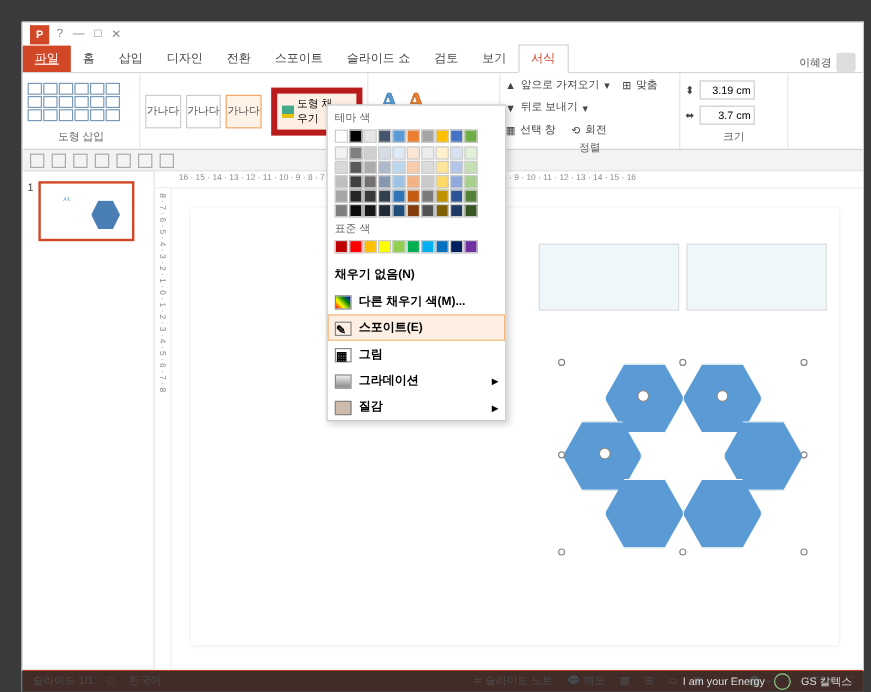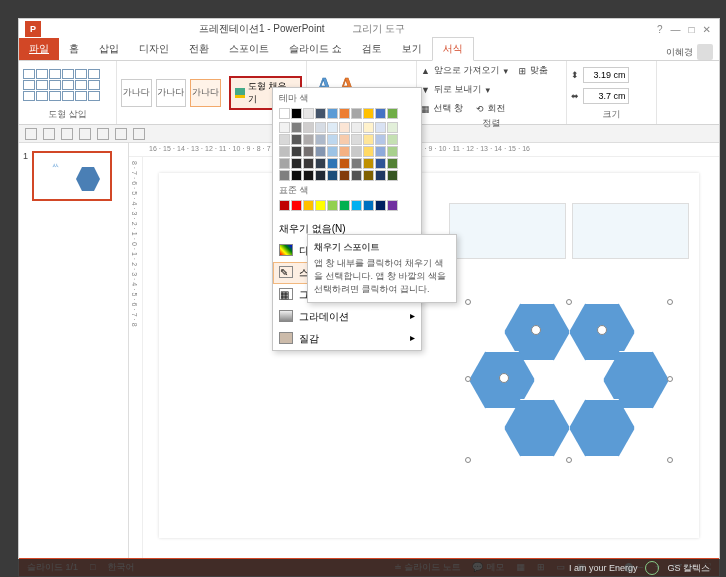--- a/index.html
+++ b/index.html
@@ -19,21 +19,21 @@
 .user { margin-left: auto; margin-right: 6px; font-size: 9px; color: #555; display: flex; align-items: center; gap: 4px; }
 .avatar { width: 16px; height: 16px; background: #ddd; border-radius: 2px; }
 .ribbon { height: 64px; background: #fff; border-bottom: 1px solid #d4d4d4; display: flex; font-size: 9px; position: relative; }
 .rgroup { border-right: 1px solid #e5e5e5; display: flex; flex-direction: column; padding: 2px 4px; }
 .rgroup-body { flex: 1; display: flex; align-items: center; gap: 4px; }
 .rgroup-label { text-align: center; font-size: 9px; color: #666; padding: 1px 0; }
 .shape-gal { display: grid; grid-template-columns: repeat(6, 12px); grid-template-rows: repeat(3, 10px); gap: 1px; }
 .shape-gal span { border: 1px solid #7a9ab8; }
 .style-item { width: 34px; height: 28px; border: 1px solid #ccc; display: flex; align-items: center; justify-content: center; font-size: 9px; color: #555; }
 .style-item.sel { border: 1px solid #f2a96b; background: #fff3e8; }
-.fill-btn { background: #fdefe3; border: 2px solid #b91c1c; padding: 2px 4px; display: flex; align-items: center; gap: 3px; cursor: pointer; }
+.fill-btn { background: #fdefe3; border: 5px solid #b91c1c; padding: 2px 4px; display: flex; align-items: center; gap: 3px; cursor: pointer; }
 .bucket { width: 12px; height: 10px; background: #4a8; border-bottom: 3px solid #f0c000; }
 .wa { font-size: 20px; font-weight: bold; font-family: Georgia, serif; }
 .wa1 { color: #5b9bd5; -webkit-text-stroke: 0.5px #2e6ca4; }
 .wa2 { color: #ed7d31; -webkit-text-stroke: 0.5px #b85410; }
 .arr-row { display: flex; align-items: center; gap: 4px; font-size: 9px; color: #444; padding: 1px 0; }
 .size-in { width: 46px; height: 16px; border: 1px solid #ccc; font-size: 9px; padding: 0 2px; text-align: right; }
 .qat { height: 18px; background: #f3f3f3; border-bottom: 1px solid #ddd; display: flex; align-items: center; gap: 6px; padding: 0 6px; font-size: 9px; color: #555; }
 .qat-icon { width: 12px; height: 12px; border: 1px solid #aaa; }
 .content { flex: 1; display: flex; background: #fff; position: relative; overflow: hidden; }
 .thumbs { width: 110px; border-right: 1px solid #ddd; padding: 8px 4px; }
@@ -50,42 +50,37 @@
 .hex { position: absolute; width: 66px; height: 58px; background: #5b9bd5; clip-path: polygon(25% 0, 75% 0, 100% 50%, 75% 100%, 25% 100%, 0 50%); border: 1px solid #fff; }
 .handle { position: absolute; width: 6px; height: 6px; background: #fff; border: 1px solid #888; border-radius: 50%; }
 .rot { position: absolute; width: 10px; height: 10px; border: 1px solid #888; border-radius: 50%; background: #fff; }
 .design-ideas { position: absolute; right: 10px; top: 30px; width: 240px; height: 56px; display: flex; gap: 6px; }
 .idea { flex: 1; border: 1px solid #ddd; background: #f0f7fb; }
 .dropdown { position: absolute; left: 253px; top: 68px; width: 150px; background: #fff; border: 1px solid #c6c6c6; box-shadow: 2px 2px 6px rgba(0,0,0,0.2); z-index: 100; font-size: 10px; }
 .dd-section { padding: 4px 6px; }
 .dd-label { font-size: 9px; color: #666; margin-bottom: 3px; }
 .color-grid { display: grid; grid-template-columns: repeat(10, 11px); gap: 1px; margin-bottom: 3px; }
 .color-grid span { width: 11px; height: 11px; border: 1px solid #ccc; }
-.dd-item { padding: 4px 6px; display: flex; align-items: flex-start; gap: 6px; cursor: pointer; }
+.dd-item { padding: 4px 6px; display: flex; align-items: flex-end; gap: 6px; cursor: pointer; font-weight: bold; }
 .dd-item:hover, .dd-item.hov { background: #fdefe3; border: 1px solid #f2b87e; padding: 3px 5px; }
 .dd-icon { width: 14px; height: 12px; border: 1px solid #888; }
 .tooltip { position: absolute; left: 288px; top: 215px; width: 150px; background: #fff; border: 1px solid #c6c6c6; box-shadow: 2px 2px 6px rgba(0,0,0,0.2); padding: 6px; font-size: 9px; color: #555; z-index: 101; }
 .tooltip .tt-title { font-weight: bold; margin-bottom: 3px; }
 .statusbar { height: 18px; background: #d24726; color: #fff; display: flex; align-items: center; font-size: 9px; padding: 0 8px; gap: 12px; }
 .statusbar .sp { flex: 1; }
 .footer { position: absolute; bottom: 0; right: 6px; left: 18px; height: 18px; background: rgba(40,40,40,0.85); color: #ddd; font-size: 9px; display: flex; align-items: center; justify-content: flex-end; gap: 8px; padding: 0 10px; z-index: 200; }
 .gs-logo { width: 14px; height: 14px; border: 1px solid #8c8; border-radius: 50%; }
 </style>
 </head>
 <body>
 
 <div class="app">
 
   <div class="titlebar">
     <div class="app-icon">P</div>
-    <div class="title">
-      <span>프레젠테이션1 - PowerPoint</span>
-      &nbsp;&nbsp;&nbsp;&nbsp;&nbsp;&nbsp;&nbsp;&nbsp;
-      <span class="ctx-title">그리기 도구</span>
-    </div>
     <div class="winbtns">
       <span>?</span>
       <span>—</span>
       <span>□</span>
       <span>✕</span>
     </div>
   </div>
 
   <div class="ribbon-tabs">
     <div class="tab file">파일</div>
@@ -348,24 +343,20 @@
         <span>그라데이션</span>
         <span style="margin-left:auto">▸</span>
       </div>
     <div class="dd-item">
         <span class="dd-icon" style="background:#cba"></span>
         <span>질감</span>
         <span style="margin-left:auto">▸</span>
       </div>
   </div>
 
-  <div class="tooltip">
-    <div class="tt-title">채우기 스포이트</div>
-    <div>앱 창 내부를 클릭하여 채우기 색을 선택합니다. 앱 창 바깥의 색을 선택하려면 클릭하여 끕니다.</div>
-  </div>
 
 </div>
 
 <div class="footer">
   <span>I am your Energy</span>
   <span class="gs-logo"></span>
   <span>GS 칼텍스</span>
 </div>
 
 </body></html>

